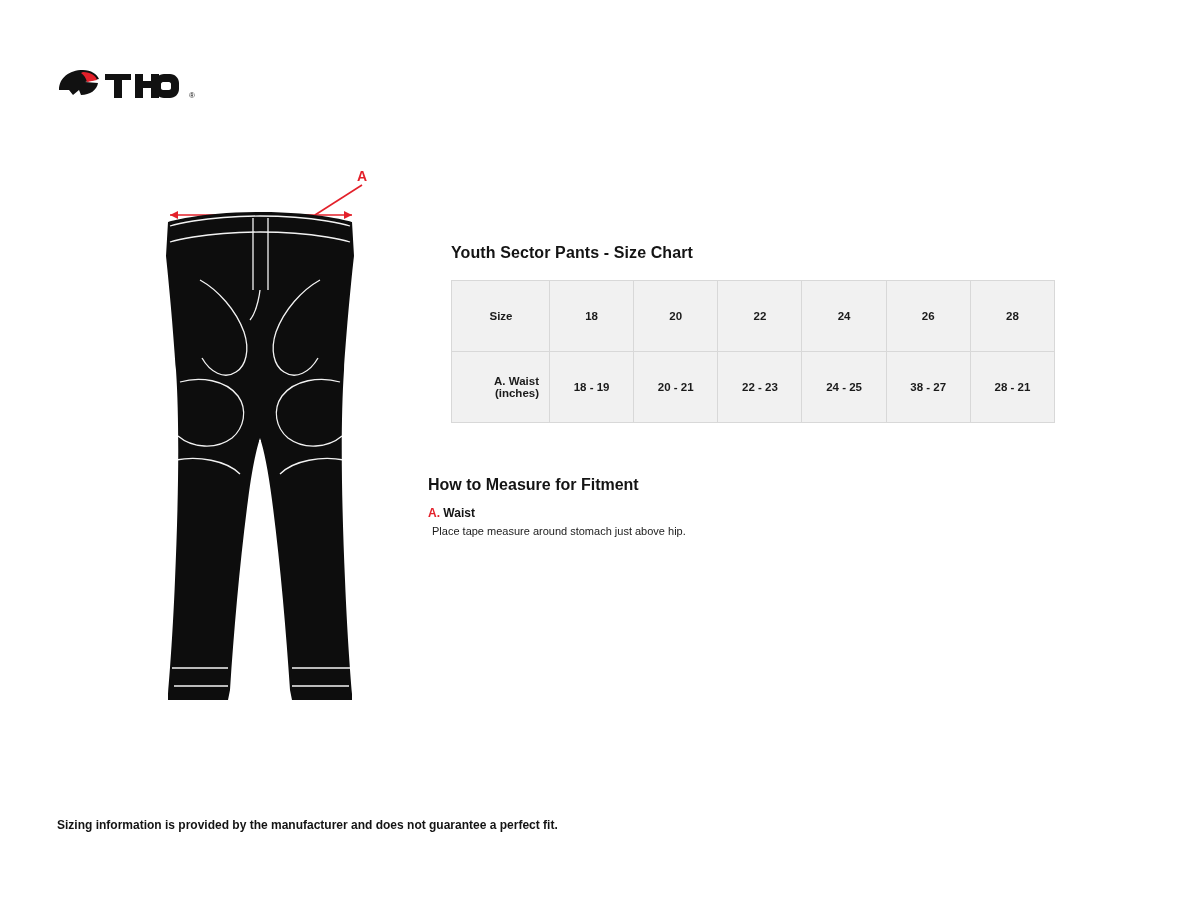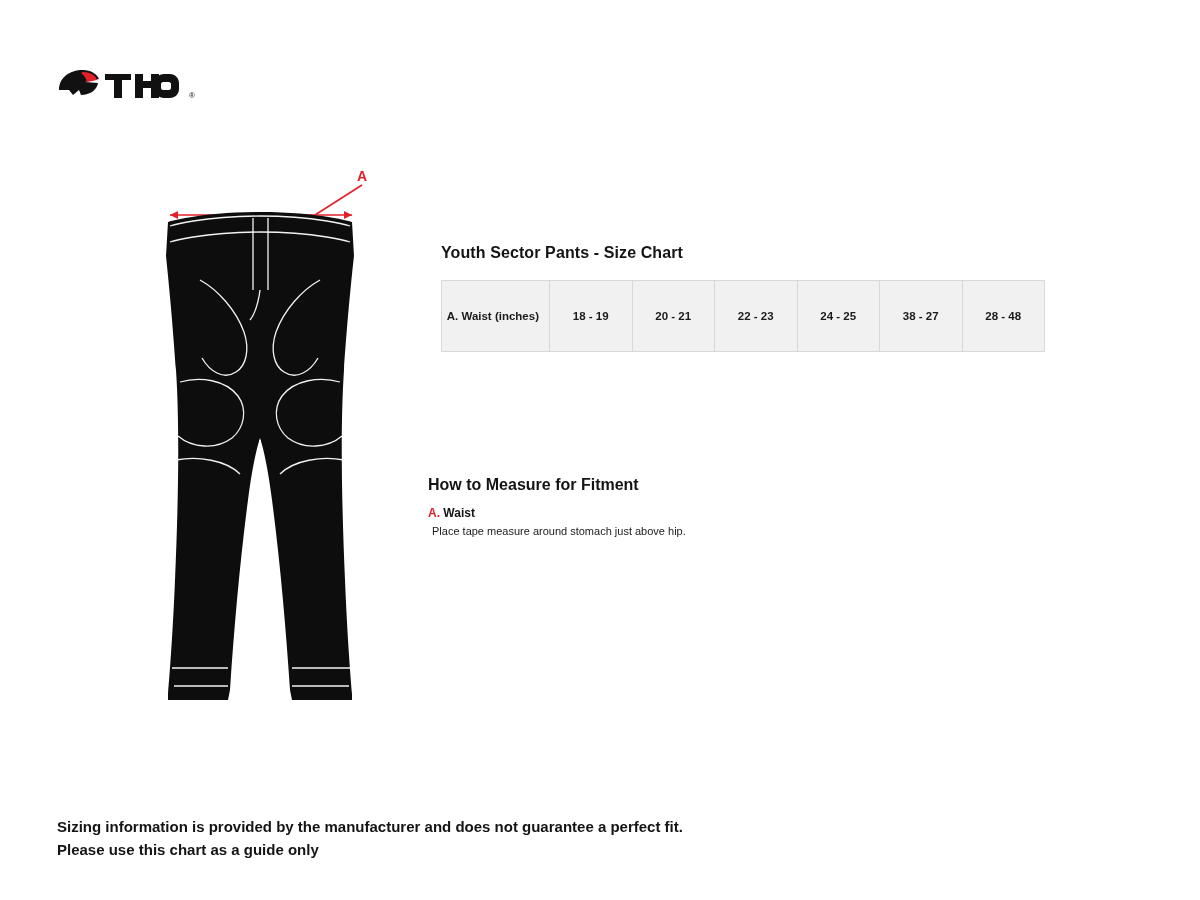--- a/index.html
+++ b/index.html
@@ -48,21 +48,21 @@
     left: 357px;
     top: 168px;
     font-size: 14px;
     font-weight: bold;
     color: #e3202a;
   }
 
   
   .right-col {
     position: absolute;
-    left: 441px;
+    left: 451px;
     top: 244px;
     width: 610px;
   }
   .chart-title {
     font-size: 16px;
     font-weight: bold;
     color: #141414;
     margin: 0 0 18px 0;
     letter-spacing: .1px;
   }
@@ -116,21 +116,21 @@
     font-size: 11px;
     color: #1b1b1b;
     padding-left: 4px;
   }
 
   
   .footer {
     position: absolute;
     left: 57px;
     top: 816px;
-    font-size: 15px;
+    font-size: 12px;
     font-weight: bold;
     color: #141414;
     line-height: 1.5;
   }
 </style>
 </head>
 <body>
 
 <div class="brand">
   <svg width="130" height="36" viewBox="0 0 130 36">
@@ -198,38 +198,46 @@
       </g>
     </g>
   </svg>
 </div>
 <div class="measure-label">A</div>
 
 <div class="right-col">
   <h2 class="chart-title">Youth Sector Pants - Size Chart</h2>
   <table class="size-chart">
     <tbody>
+      <tr class="head">
+        <td class="rowhead">Size</td>
+        <td>18</td>
+        <td>20</td>
+        <td>22</td>
+        <td>24</td>
+        <td>26</td>
+        <td>28</td>
+      </tr>
       <tr>
         <td class="rowhead">A. Waist (inches)</td>
         <td>18 - 19</td>
         <td>20 - 21</td>
         <td>22 - 23</td>
         <td>24 - 25</td>
         <td>38 - 27</td>
-        <td>28 - 48</td>
+        <td>28 - 21</td>
       </tr>
     </tbody>
   </table>
 </div>
 
 <div class="measure-block">
   <h3 class="measure-head">How to Measure for Fitment</h3>
   <div class="measure-item">
     <span class="ltr">A.</span>
     <span>Waist</span>
   </div>
   <div class="measure-desc">Place tape measure around stomach just above hip.</div>
 </div>
 
 <div class="footer">
   <div>Sizing information is provided by the manufacturer and does not guarantee a perfect fit.</div>
-  <div>Please use this chart as a guide only</div>
 </div>
 
 </body></html>

